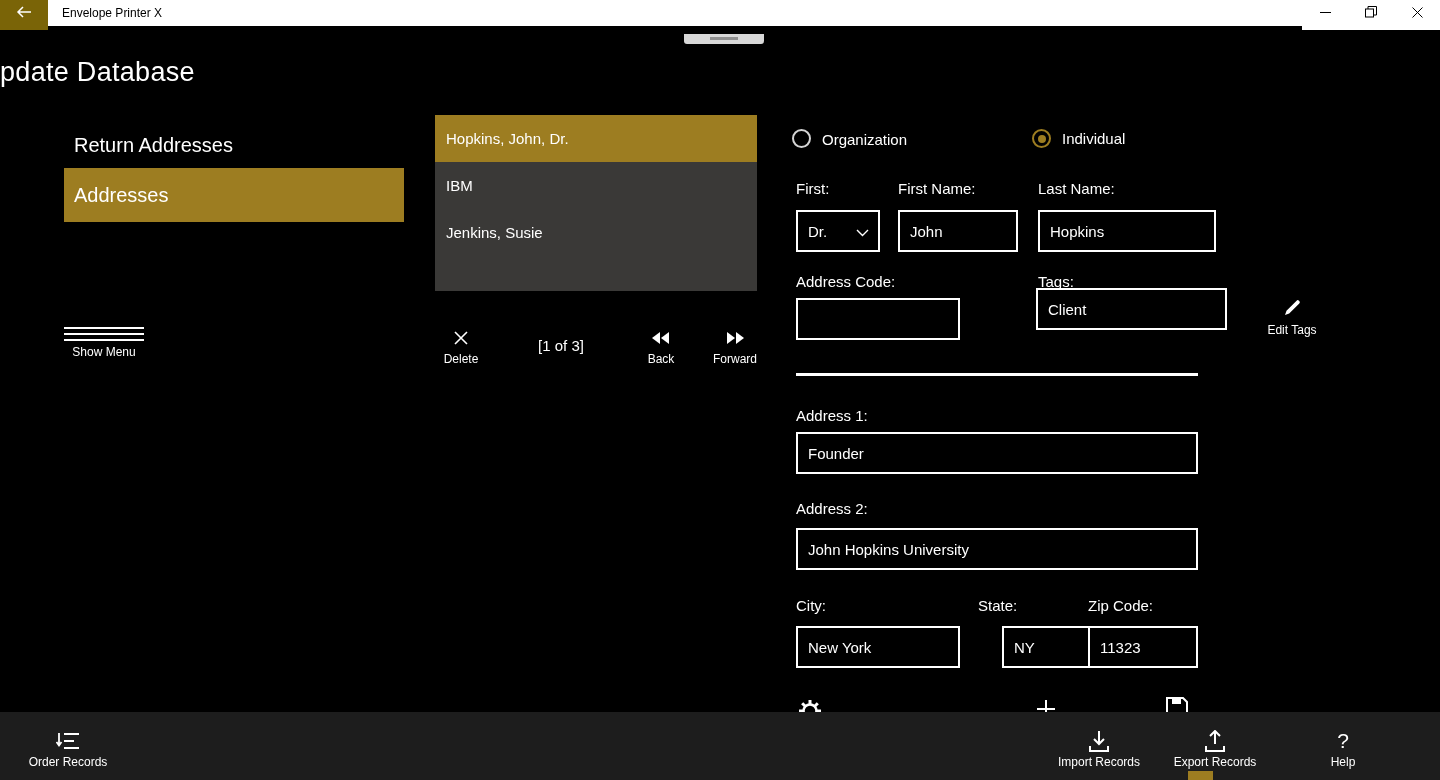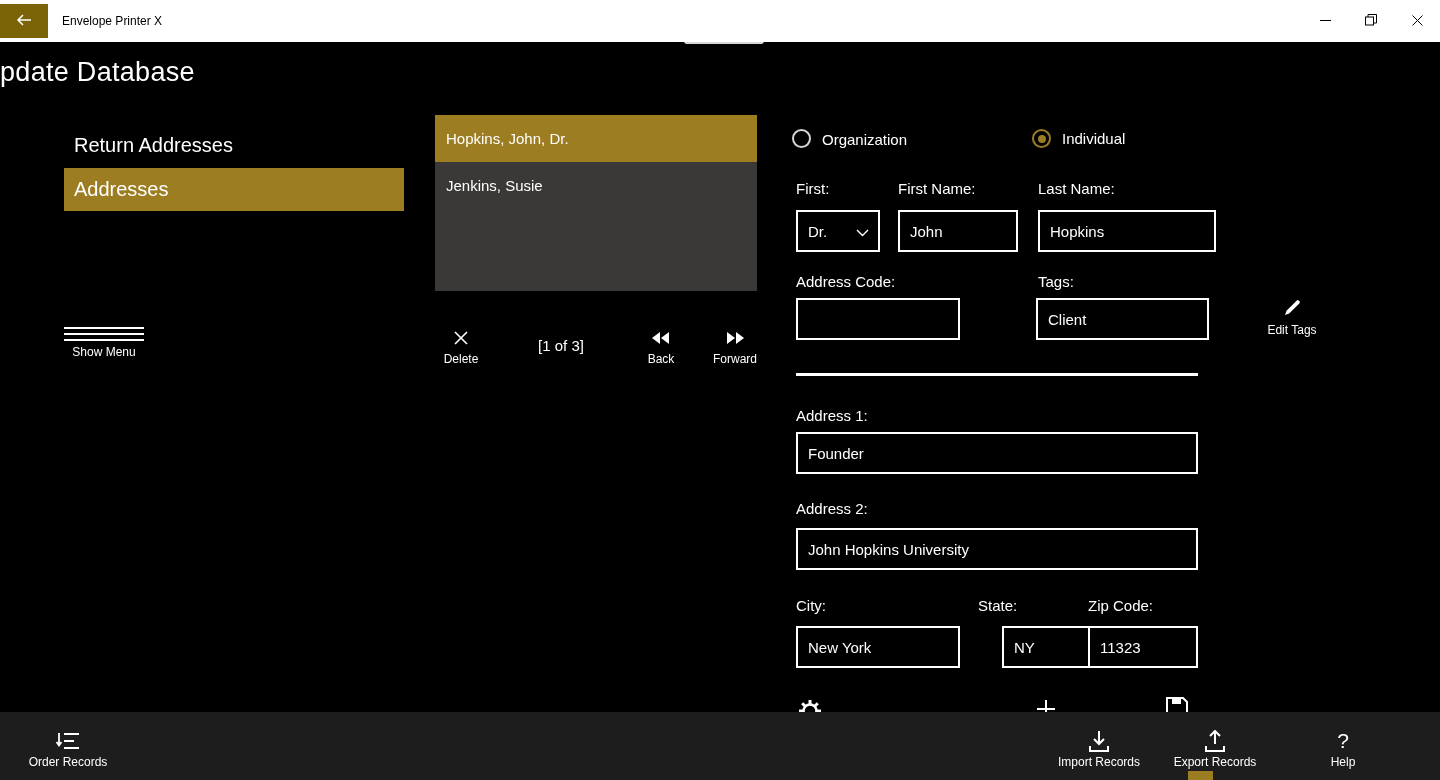--- a/index.html
+++ b/index.html
@@ -8,37 +8,37 @@
     background:#000;
     color:#fff;
     font-family:"Liberation Sans", sans-serif;
     overflow:hidden;
     cursor:default;
     position:relative;
   }
   #app { position:relative; width:1440px; height:780px; background:#000; overflow:hidden; }
 
   
-  #titlebar { position:absolute; top:0; left:0; width:1440px; height:42px; background:#fff; display:flex; align-items:center; z-index:10; }
+  #titlebar { position:absolute; top:0; left:0; width:1440px; height:26px; background:#fff; display:flex; align-items:center; z-index:10; }
   #back-btn { width:48px; height:34px; background:var(--accent_dark,#7a6407); border:none; display:flex; align-items:center; justify-content:center; cursor:pointer; flex:none; }
   #app-title { margin-left:14px; font-size:12px; color:#000; }
   #win-controls { margin-left:auto; display:flex; height:34px; }
   .win-btn { width:46px; height:34px; background:#fff; border:none; display:flex; align-items:center; justify-content:center; cursor:pointer; }
 
   
   #top-handle { position:absolute; left:684px; top:34px; width:80px; height:10px; background:#d8d8d8; border-radius:0 0 3px 3px; z-index:9; }
   #top-handle::after { content:""; position:absolute; left:26px; top:3px; width:28px; height:3px; background:#909090; }
 
   
   #page-title { position:absolute; left:0px; top:57px; font-size:27px; font-weight:300; letter-spacing:.3px; color:#fff; }
 
   
   #nav { position:absolute; left:64px; top:122px; width:340px; }
   .nav-item { height:46px; display:flex; align-items:center; padding-left:10px; font-size:20px; cursor:pointer; }
-  .nav-item.selected { background:var(--accent,#9d7d21); height:43px; }
+  .nav-item.selected { background:var(--accent,#9d7d21); height:54px; }
 
   #show-menu { position:absolute; left:64px; top:327px; width:80px; background:none; border:none; color:#fff; text-align:center; cursor:pointer; font-family:inherit; }
   #show-menu .bars { width:20px; margin:0 auto; }
   #show-menu .bars div { height:2px; background:#fff; margin-bottom:4px; }
   #show-menu .label { font-size:12px; margin-top:4px; display:block; }
 
   
   #record-list { position:absolute; left:435px; top:115px; width:322px; height:176px; background:var(--list_bg,#3a3937); }
   .record-item { height:47px; display:flex; align-items:center; padding-left:11px; font-size:15px; cursor:pointer; }
   .record-item.selected { background:var(--accent,#9d7d21);padding-left:11px; }
@@ -71,21 +71,21 @@
   #lbl-addr1    { left:796px;  top:407px; }
   #lbl-addr2    { left:796px;  top:500px; }
   #lbl-city     { left:796px;  top:597px; }
   #lbl-state    { left:978px;  top:597px; }
   #lbl-zip      { left:1088px; top:597px; }
 
   .tb { position:absolute; height:42px; background:#000; border:2px solid #ffffff; color:#fff; font-size:15px; padding:0 10px; font-family:inherit; outline:none; }
   #tb-first    { left:898px;  top:210px; width:120px; }
   #tb-last     { left:1038px; top:210px; width:178px; }
   #tb-addrcode { left:796px;  top:298px; width:164px; }
-  #tb-tags     { left:1036px; top:298px; width:173px; }
+  #tb-tags     { left:1036px; top:288px; width:191px; }
   #tb-addr1    { left:796px;  top:432px; width:402px; }
   #tb-addr2    { left:796px;  top:528px; width:402px; }
   #tb-city     { left:796px;  top:626px; width:164px; }
   #tb-state    { left:1002px;  top:626px; width:114px; }
   #tb-zip      { left:1088px; top:626px; width:110px; }
 
   #prefix-combo { position:absolute; left:796px; top:210px; width:84px; height:42px; border:2px solid #fff; background:#000; color:#fff; display:flex; align-items:center; justify-content:space-between; padding:0 9px 0 10px; font-size:15px; cursor:pointer; }
 
   #form-sep { position:absolute; left:796px; top:373px; width:402px; height:3px; background:#fff; }
 
@@ -160,20 +160,21 @@
     <div class="nav-item selected">Addresses</div>
   </div>
 
   <button id="show-menu">
     <span class="bars"><div></div><div></div><div></div></span>
     <span class="label">Show Menu</span>
   </button>
 
   <div id="record-list">
     <div class="record-item selected">Hopkins, John, Dr.</div>
+    <div class="record-item">IBM</div>
     <div class="record-item">Jenkins, Susie</div>
   </div>
 
   <button id="delete-btn" class="icon-btn">
     <span class="icon">
       <svg width="14" height="14" viewBox="0 0 14 14">
           <path d="M1 1 L13 13 M13 1 L1 13" stroke="#fff" stroke-width="1.6"></path>
         </svg>
     </span>
     <span class="label">Delete</span>

